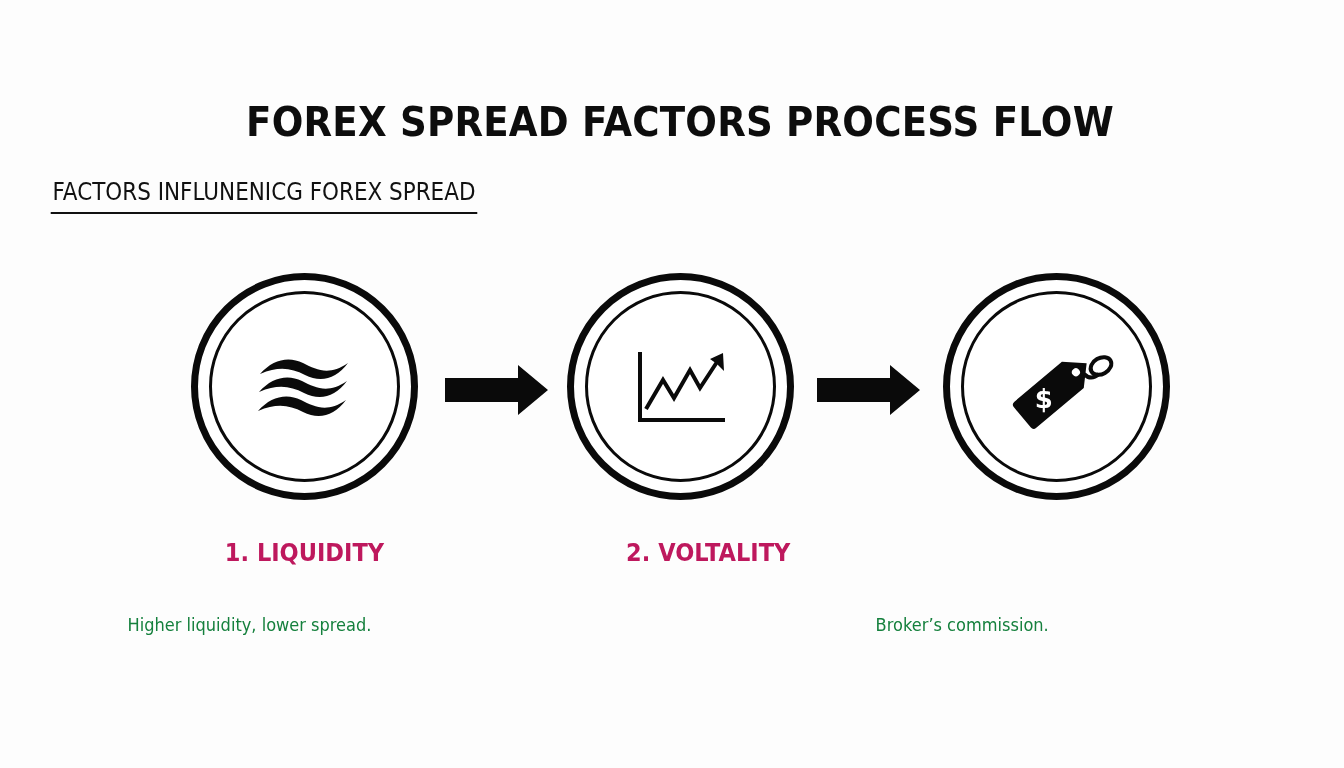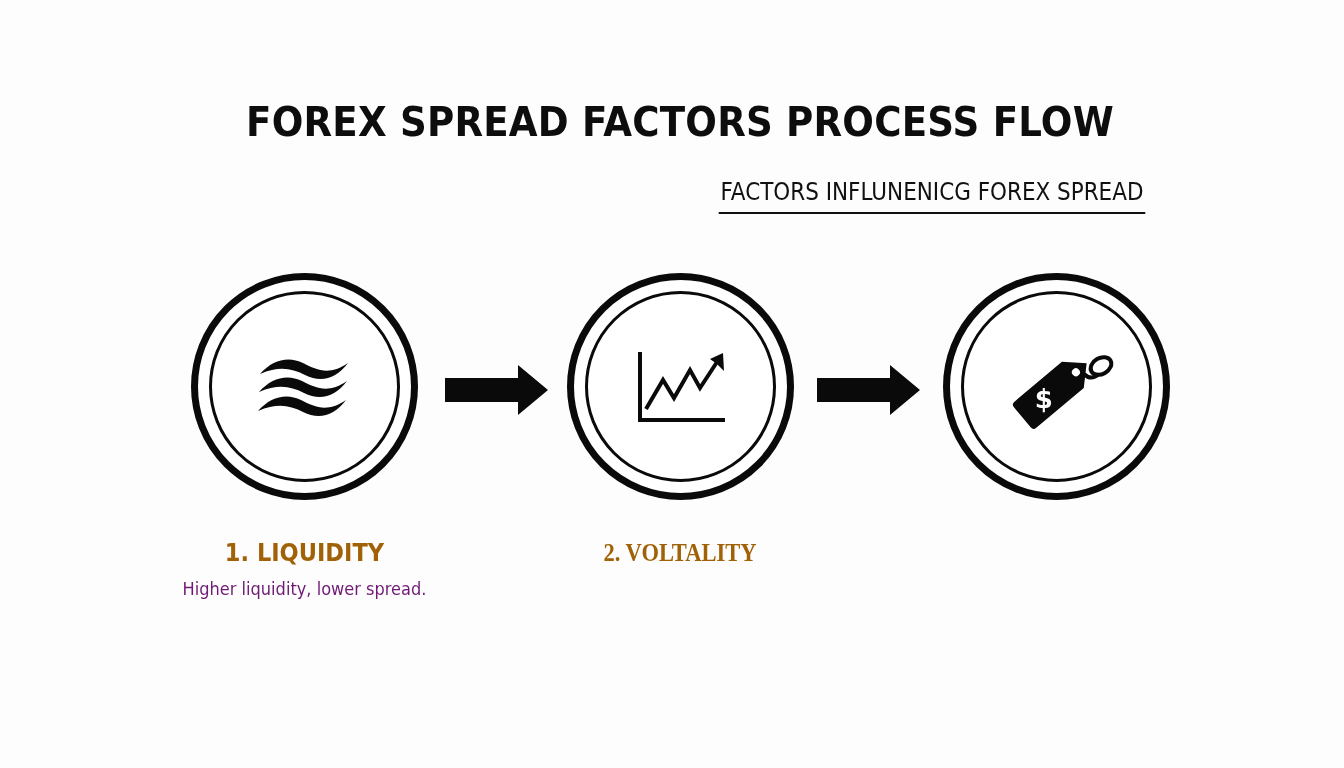--- a/index.html
+++ b/index.html
@@ -29,24 +29,24 @@
       font-size: 40px;
       letter-spacing: 0.2px;
       color: #0d0d0d;
       margin: 0;
       line-height: 52px;
       transform: scaleX(0.93);
       transform-origin: 672px 0;
     }
     .subtitle-wrap {
       position: absolute;
-      left: 0;
+      left: 8px;
       top: 176px;
       width: 1172px;
-      text-align: right;
+      text-align: left;
     }
     .subtitle {
       display: inline-block;
       font-family: "DejaVu Sans", sans-serif;
       font-size: 25px;
       font-weight: normal;
       line-height: 32px;
       color: #111111;
       padding: 0 2px 4px 2px;
       border-bottom: 2px solid #111111;
@@ -89,31 +89,30 @@
     }
     .label {
       position: absolute;
       top: 536px;
       width: 380px;
       text-align: center;
       font-family: "DejaVu Sans", sans-serif;
       font-weight: bold;
       font-size: 25px;
       line-height: 34px;
-      color: #a16207;
+      color: #be185d;
     }
     .desc {
       position: absolute;
-      top: 576px;
+      top: 612px;
       width: 380px;
-      text-align: center;
       font-family: "DejaVu Sans", sans-serif;
       font-size: 18px;
       line-height: 26px;
-      color: #701a75;
+      color: #15803d;
     }
     .label span, .desc span {
       display: inline-block;
       transform: scaleX(0.9);
     }
   </style>
 </head>
 <body>
 
 <div class="page">
@@ -175,18 +174,21 @@
     </svg>
   </div>
 
   <div class="label" style="left:106px;">
     <span>1. LIQUIDITY</span>
   </div>
   <div class="desc" style="left:106px;">
     <span>Higher liquidity, lower spread.</span>
   </div>
 
-  <div class="label" style="left:482px;font-family:Liberation Serif, serif;">
+  <div class="label" style="left:510px;">
     <span>2. VOLTALITY</span>
   </div>
 
+  <div class="desc" style="left:858px;">
+    <span>Broker’s commission.</span>
+  </div>
 
 </div>
 
 </body></html>

